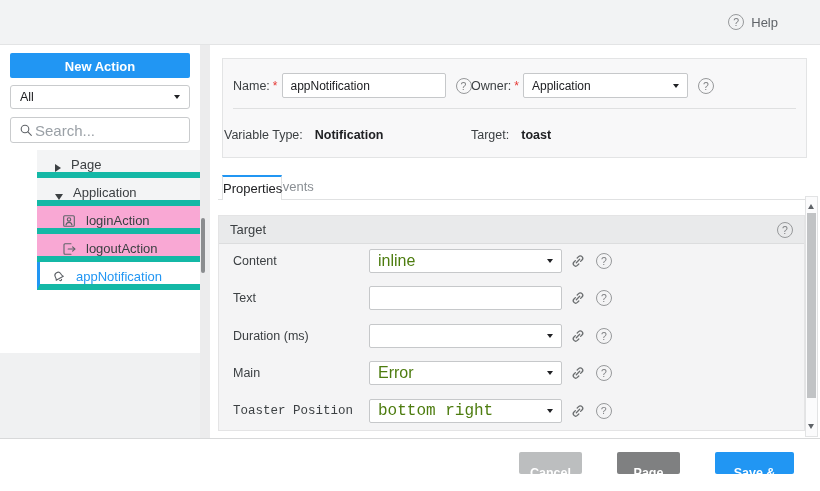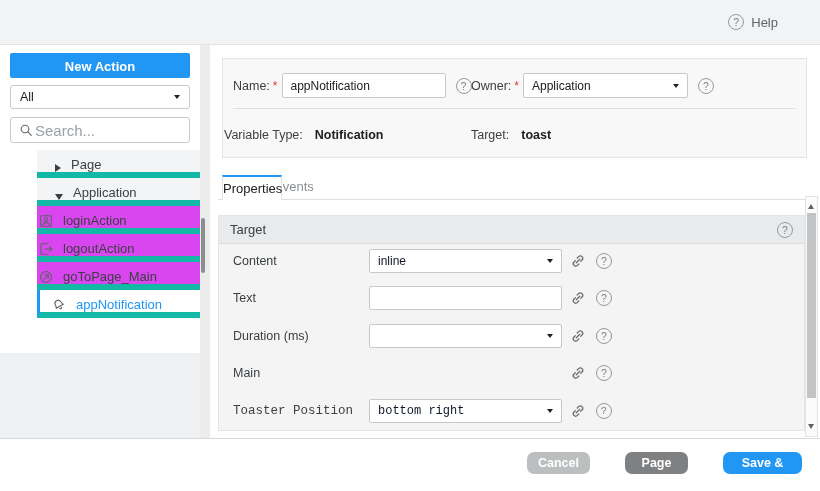--- a/index.html
+++ b/index.html
@@ -27,21 +27,21 @@
   .filter-select .sel-text{flex:1;font-size:12.5px;color:#202124;}
   .search-box{position:absolute;left:10px;top:72px;width:180px;height:26px;border:1px solid #c9cbcd;border-radius:3px;
               background:#fff;display:flex;align-items:center;padding:0 8px;}
   .search-box input{border:none;outline:none;flex:1;font-size:15px;color:#3c4043;background:transparent;
                     font-family:Liberation Sans, sans-serif;}
   .search-box input::placeholder{color:#9aa0a6;}
 
   .tree{position:absolute;left:0;top:105px;width:200px;}
   .tree-row{height:28px;border-bottom:6px solid #14b8a6;display:flex;align-items:flex-end;cursor:pointer;margin-left:37px;}
   .tree-row.group{background:#f3f4f5;padding-left:18px;}
-  .tree-row.item{background:#d946ef;padding-left:2px;}
+  .tree-row.item{background:#f9a8d4;padding-left:25px;}
   .tree-row.selected{background:#ffffff;border-left:3px solid #2196f3;padding-left:12px;}
   .tree-row .tree-label{font-size:13px;color:#3c4043;margin-left:10px;}
   .tree-row.selected .tree-label{color:#2196f3;}
   .tree-filler{position:absolute;left:0;top:308px;width:200px;height:85px;background:#f0f1f2;}
 
   .tree-icon{width:14px;height:14px;flex:none;}
   .tree-icon svg{display:block;}
 
   .tri-r{width:0;height:0;border-top:4px solid transparent;border-bottom:4px solid transparent;border-left:6px solid #3c4043;flex:none;}
   .tri-d{width:0;height:0;border-left:4px solid transparent;border-right:4px solid transparent;border-top:6px solid #3c4043;flex:none;}
@@ -76,37 +76,37 @@
 
   
   .inputs-panel{position:absolute;left:8px;top:170px;width:587px;height:216px;background:#f4f4f5;border:1px solid #e4e4e5;}
   .inputs-header{position:absolute;left:0;top:0;width:585px;height:28px;background:#e9eaeb;border-bottom:1px solid #dcddde;
                  display:flex;align-items:center;padding:0 11px;}
   .inputs-title{flex:1;font-size:13px;color:#3c4043;}
   .prop-row{position:absolute;left:0;width:585px;height:24px;display:flex;align-items:center;}
   .prop-label{position:absolute;left:14px;font-size:12.5px;color:#3c4043;line-height:24px;}
   .ctl{position:absolute;left:150px;width:193px;height:24px;border:1px solid #c6c8ca;border-radius:2px;background:#fff;}
   .select-ctl{display:flex;align-items:center;padding:0 8px;cursor:pointer;}
-  .select-ctl .sel-text{flex:1;font-size:12px;color:#0f172a;}
+  .select-ctl .sel-text{flex:1;font-size:16px;color:#4d7c0f;}
   .text-ctl{padding:0 8px;font-size:12px;color:#202124;outline:none;font-family:inherit;}
   .link-icon{position:absolute;left:351px;top:4px;width:16px;height:16px;cursor:pointer;}
   .row-help{position:absolute;left:377px;top:4px;cursor:pointer;}
 
   
   .main-scrollbar{position:absolute;left:805px;top:196px;width:13px;height:241px;background:#fbfbfc;border:1px solid #e2e3e4;}
   .sb-up{position:absolute;left:2px;top:7px;width:0;height:0;border-left:3.5px solid transparent;border-right:3.5px solid transparent;
          border-bottom:5px solid #5f6368;cursor:pointer;}
   .sb-down{position:absolute;left:2px;bottom:7px;width:0;height:0;border-left:3.5px solid transparent;border-right:3.5px solid transparent;
          border-top:5px solid #5f6368;cursor:pointer;}
   .sb-thumb{position:absolute;left:1px;top:16px;width:9px;height:185px;background:#c1c3c5;cursor:pointer;}
 
   
   .footer{position:absolute;left:0;top:438px;width:820px;height:53px;background:#fff;border-top:1px solid #d8d9da;}
-  .btn{position:absolute;top:13px;height:22px;border:none;border-radius:7px;color:#fff;font-size:12.5px;font-weight:600;
-       text-align:center;cursor:pointer;font-family:inherit;line-height:22px;padding:0;margin-left:8px;}
+  .btn{position:absolute;top:13px;height:22px;border:none;border-radius:2px;color:#fff;font-size:12.5px;font-weight:600;
+       text-align:center;cursor:pointer;font-family:inherit;line-height:22px;padding:10px;}
   .btn-cancel{left:519px;width:63px;background:#bcbebf;}
   .btn-save{left:617px;width:63px;background:#7f8081;}
   .btn-save-close{left:715px;width:79px;background:#2196f3;}
 
   .icon-stroke{stroke:#5f6368;fill:none;stroke-width:1.1;stroke-linecap:round;stroke-linejoin:round;}
 </style>
 </head>
 <body>
 
 <div id="app">
@@ -164,32 +164,20 @@
           <svg width="14" height="14" viewBox="0 0 14 14">
               <g class="icon-stroke">
                 <path d="M9 1.8H3a1 1 0 0 0-1 1v8.4a1 1 0 0 0 1 1h6"></path>
                 <path d="M6.2 7h6.6"></path>
                 <path d="M10.6 4.8L12.8 7l-2.2 2.2"></path>
               </g>
             </svg>
         </span>
         <span class="tree-label">logoutAction</span>
       </div>
-      <div class="tree-row item">
-        <span class="tree-icon">
-          <svg width="14" height="14" viewBox="0 0 14 14">
-              <g class="icon-stroke">
-                <circle cx="7" cy="7" r="5.4"></circle>
-                <path d="M5 9.2l4.2-4.2"></path>
-                <path d="M5.9 4.8h3.3v3.3"></path>
-              </g>
-            </svg>
-        </span>
-        <span class="tree-label">goToPage_Main</span>
-      </div>
       <div class="tree-row item selected">
         <span class="tree-icon">
           <svg width="14" height="14" viewBox="0 0 14 14" style="transform:rotate(-30deg)">
               <g class="icon-stroke">
                 <path d="M7 2a3.1 3.1 0 0 1 3.1 3.1c0 2.2.5 2.9 1 3.4H2.9c.5-.5 1-1.2 1-3.4A3.1 3.1 0 0 1 7 2z"></path>
                 <path d="M5.9 10.3a1.2 1.2 0 0 0 2.2 0"></path>
               </g>
             </svg>
         </span>
         <span class="tree-label">appNotification</span>
@@ -289,20 +277,24 @@
                 <path d="M7.2 5l1.4-1.4a2.4 2.4 0 0 1 3.4 3.4L10.6 8.4"></path>
                 <path d="M8.8 11l-1.4 1.4a2.4 2.4 0 0 1-3.4-3.4L5.4 7.6"></path>
               </g>
             </svg>
         </span>
         <span class="qmark row-help"></span>
       </div>
 
       <div class="prop-row" style="top:145px;">
         <span class="prop-label">Main</span>
+        <div class="ctl select-ctl">
+          <span class="sel-text">Error</span>
+          <span class="caret"></span>
+        </div>
         <span class="link-icon">
           <svg width="16" height="16" viewBox="0 0 16 16">
               <g fill="none" stroke="#6b6e70" stroke-width="1.3" stroke-linecap="round">
                 <path d="M6.3 9.7l3.4-3.4"></path>
                 <path d="M7.2 5l1.4-1.4a2.4 2.4 0 0 1 3.4 3.4L10.6 8.4"></path>
                 <path d="M8.8 11l-1.4 1.4a2.4 2.4 0 0 1-3.4-3.4L5.4 7.6"></path>
               </g>
             </svg>
         </span>
         <span class="qmark row-help"></span>

